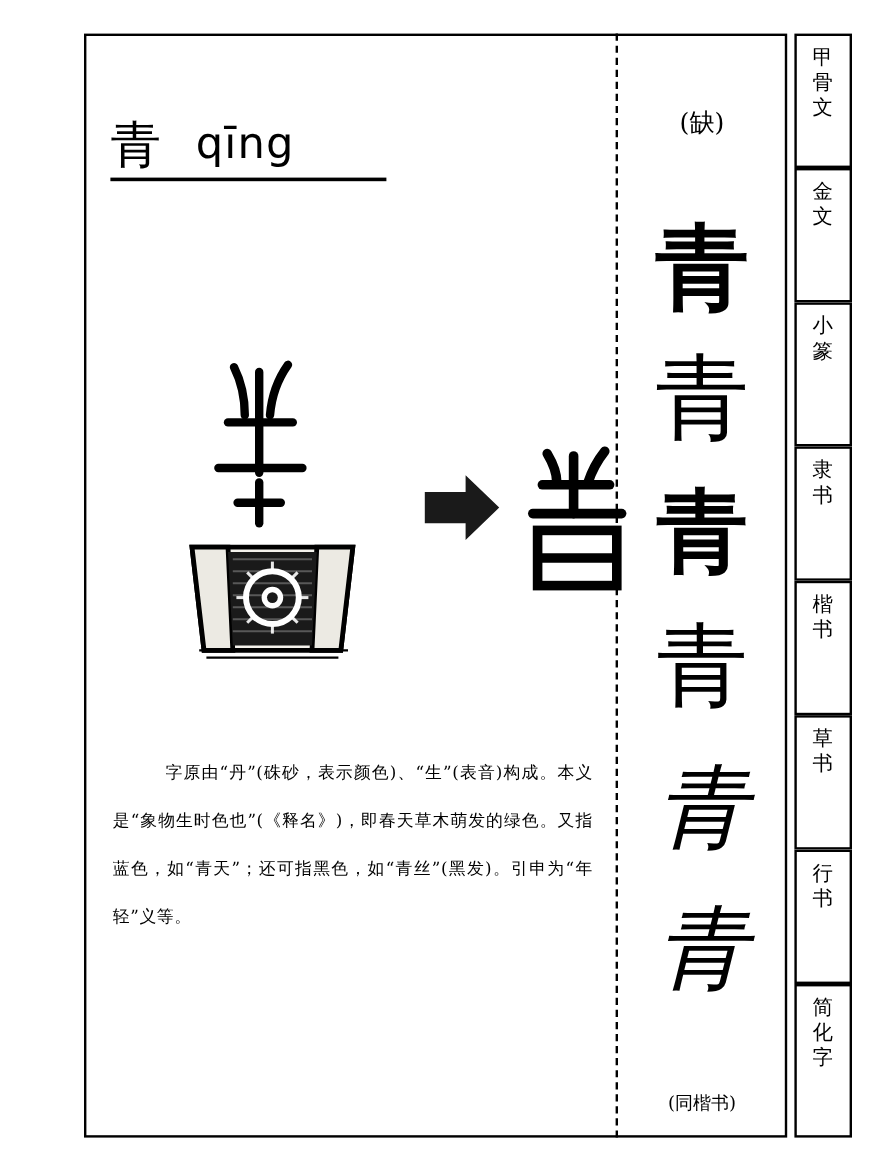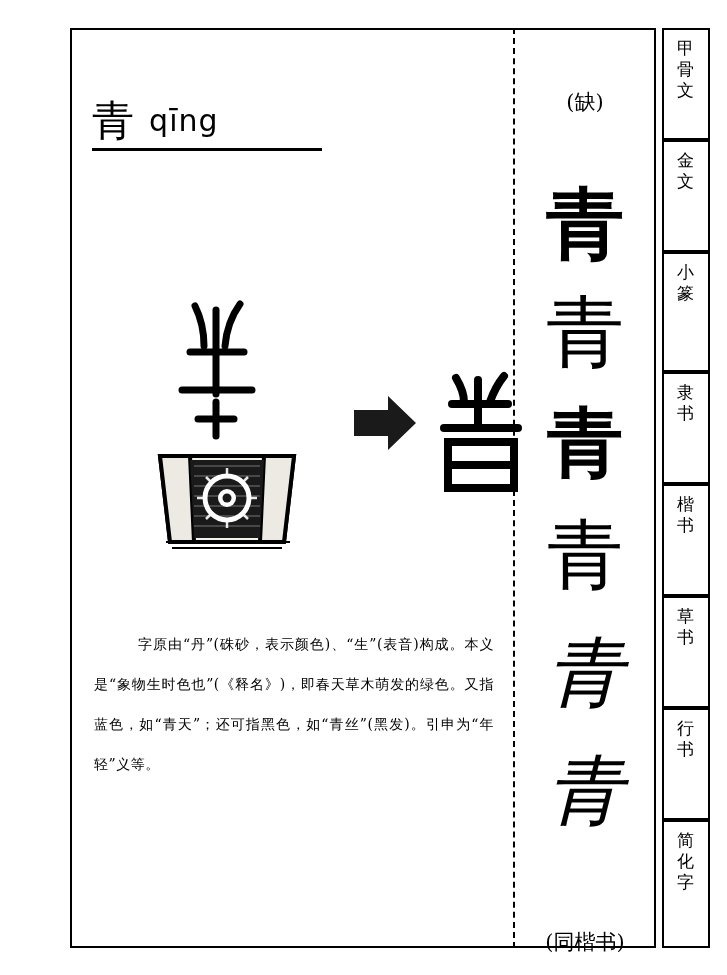--- a/index.html
+++ b/index.html
@@ -65,24 +65,24 @@
   }
   #headword-char {
     font-family: "DejaVu Serif", serif;
     font-size: 42px;
     line-height: 1;
     vertical-align: middle;
     letter-spacing: 2px;
   }
   #headword-pinyin {
     font-family: "DejaVu Sans", sans-serif;
-    font-size: 30px;
+    font-size: 36px;
     line-height: 1;
     vertical-align: middle;
-    margin-left: 8px;
+    margin-left: 22px;
     letter-spacing: 1px;
   }
 
   
   #illustration {
     position: absolute;
     left: 20px;
     top: 250px;
     width: 420px;
     height: 290px;
@@ -162,22 +162,21 @@
   #glyph-kaishu   { top: 482px;  font-size: 76px; line-height: 86px; }
   #glyph-caoshu   { top: 600px;  font-size: 76px; line-height: 86px; font-style: italic; }
   #glyph-xingshu  { top: 718px;  font-size: 76px; line-height: 86px; font-style: italic; }
   #same-as-kaishu {
     position: absolute;
     top: 880px;
     left: 0;
     width: 140px;
     text-align: center;
     font-family: "DejaVu Serif", serif;
-    font-size: 21px;
-    margin-top: 18px;
+    font-size: 15px;
   }
 
   
   #tab-strip {
     position: absolute;
     left: 662px;
     top: 28px;
     width: 48px;
     height: 920px;
   }

